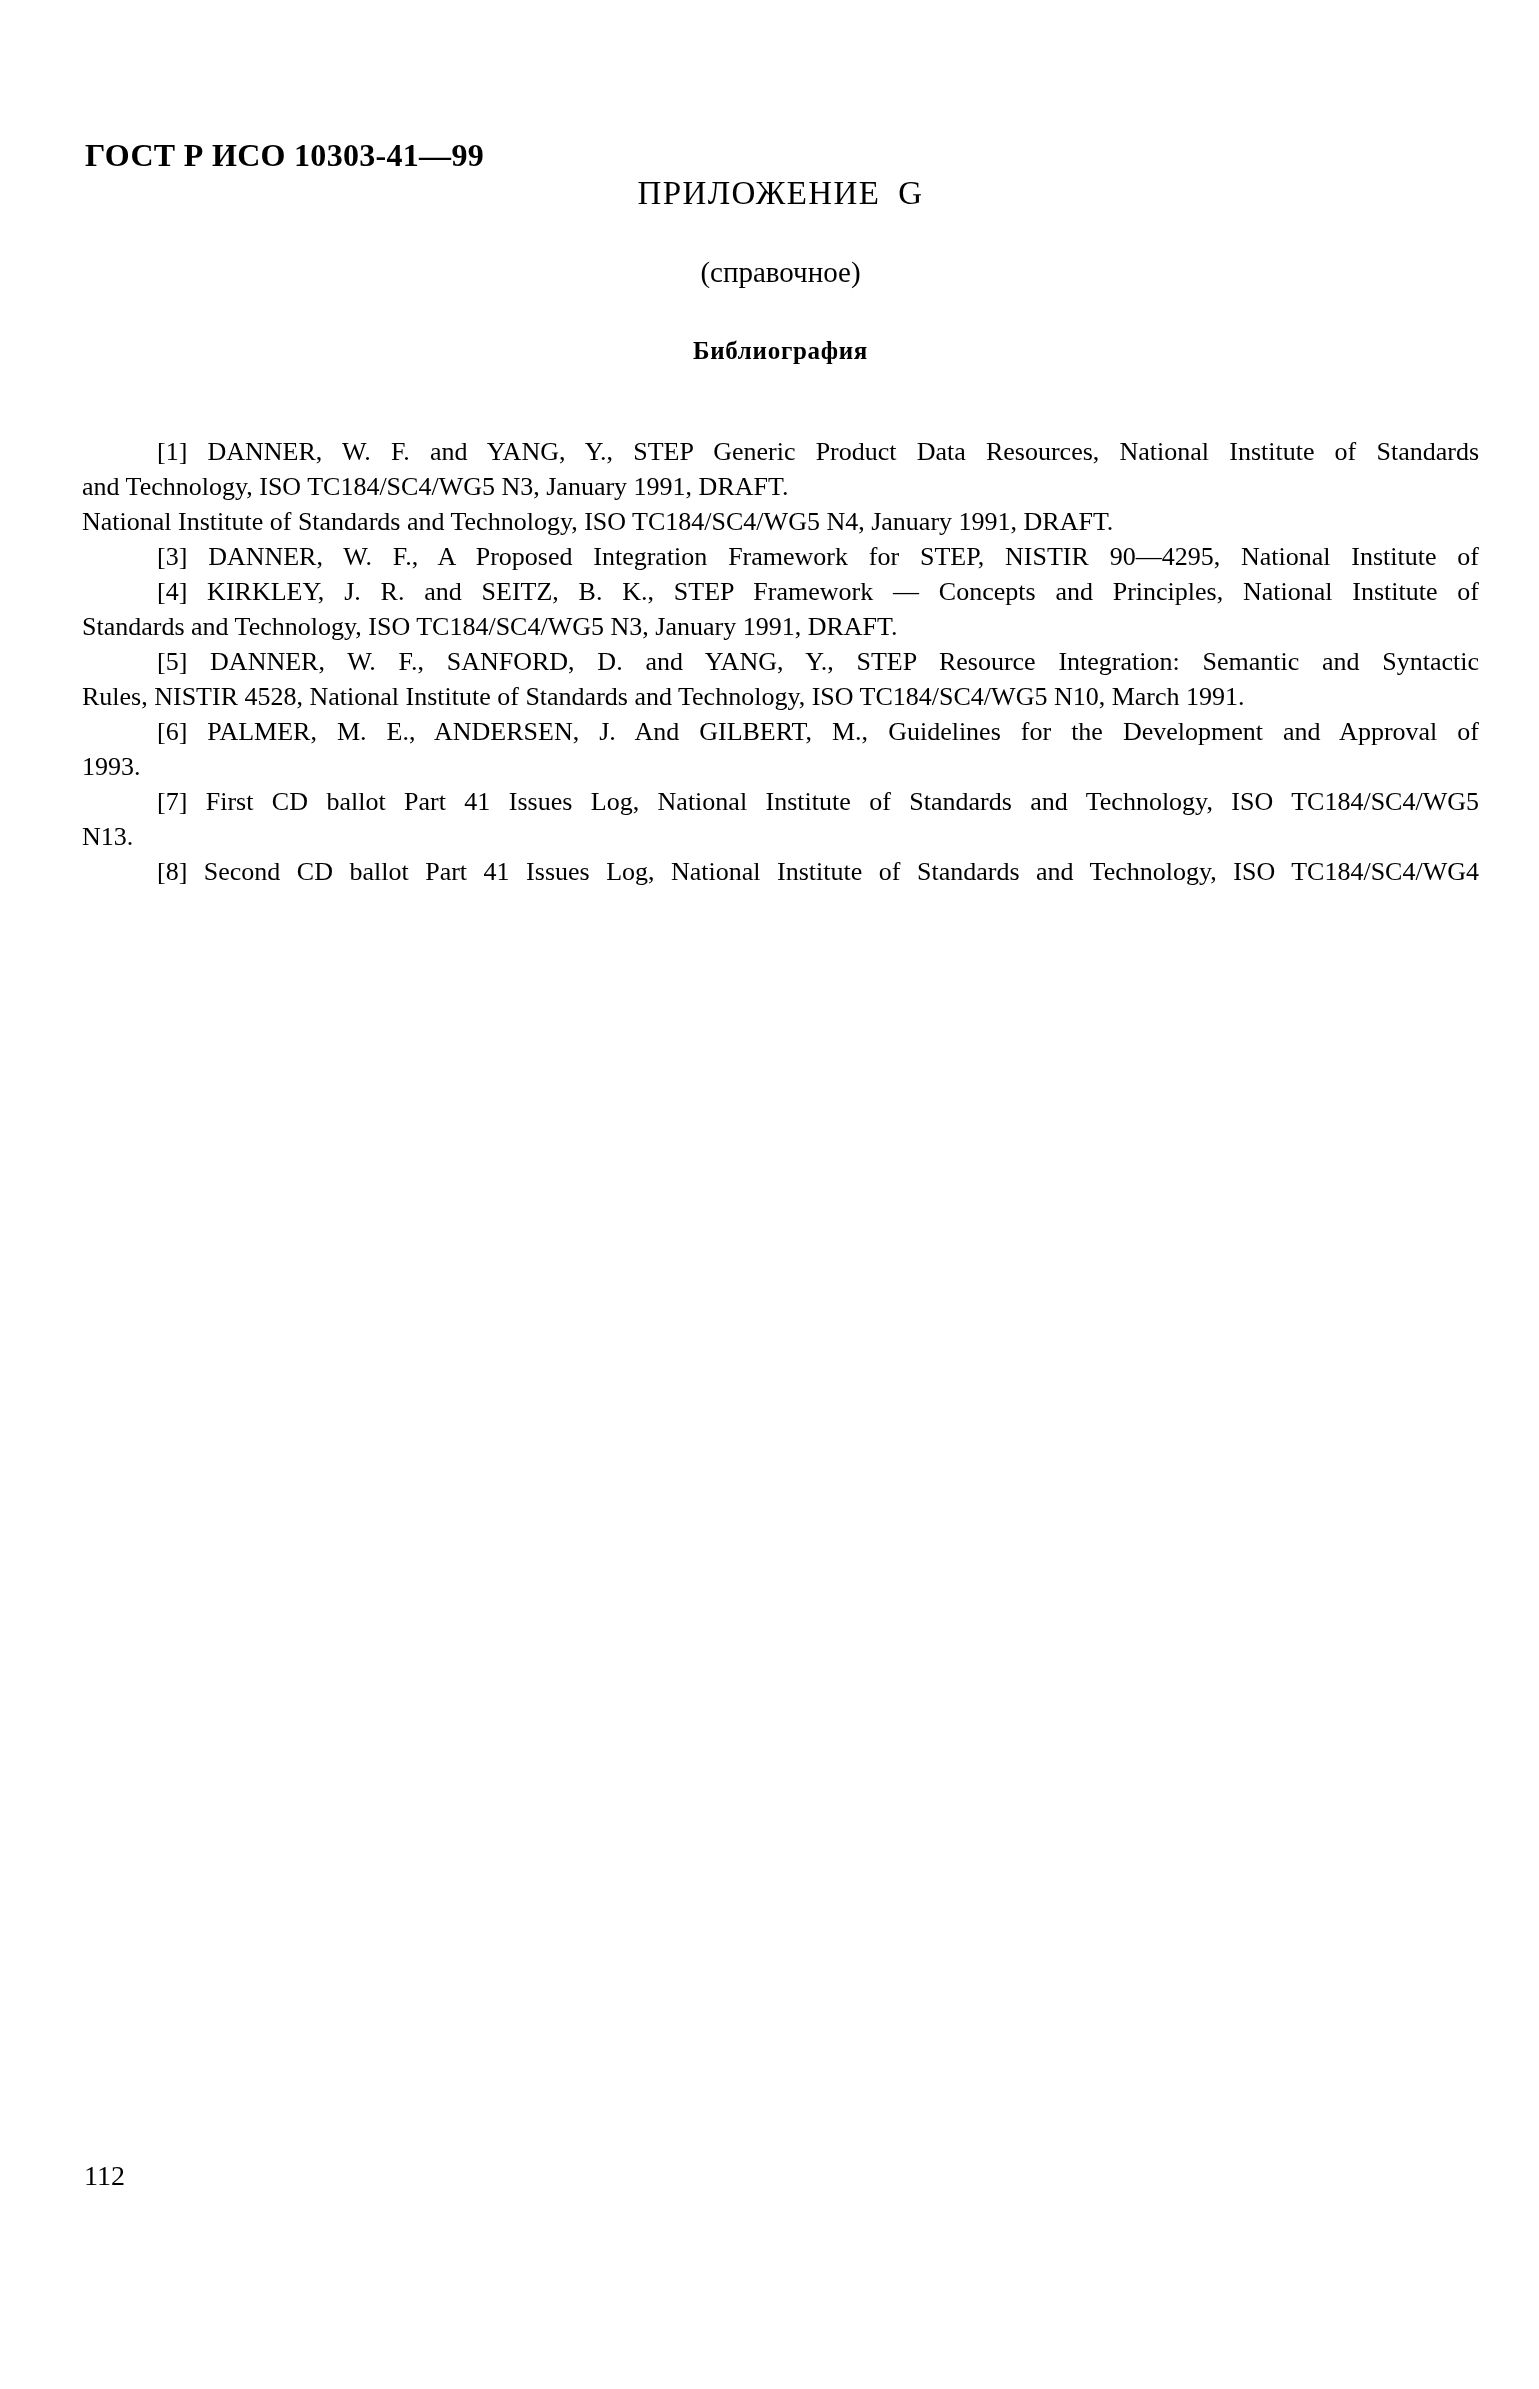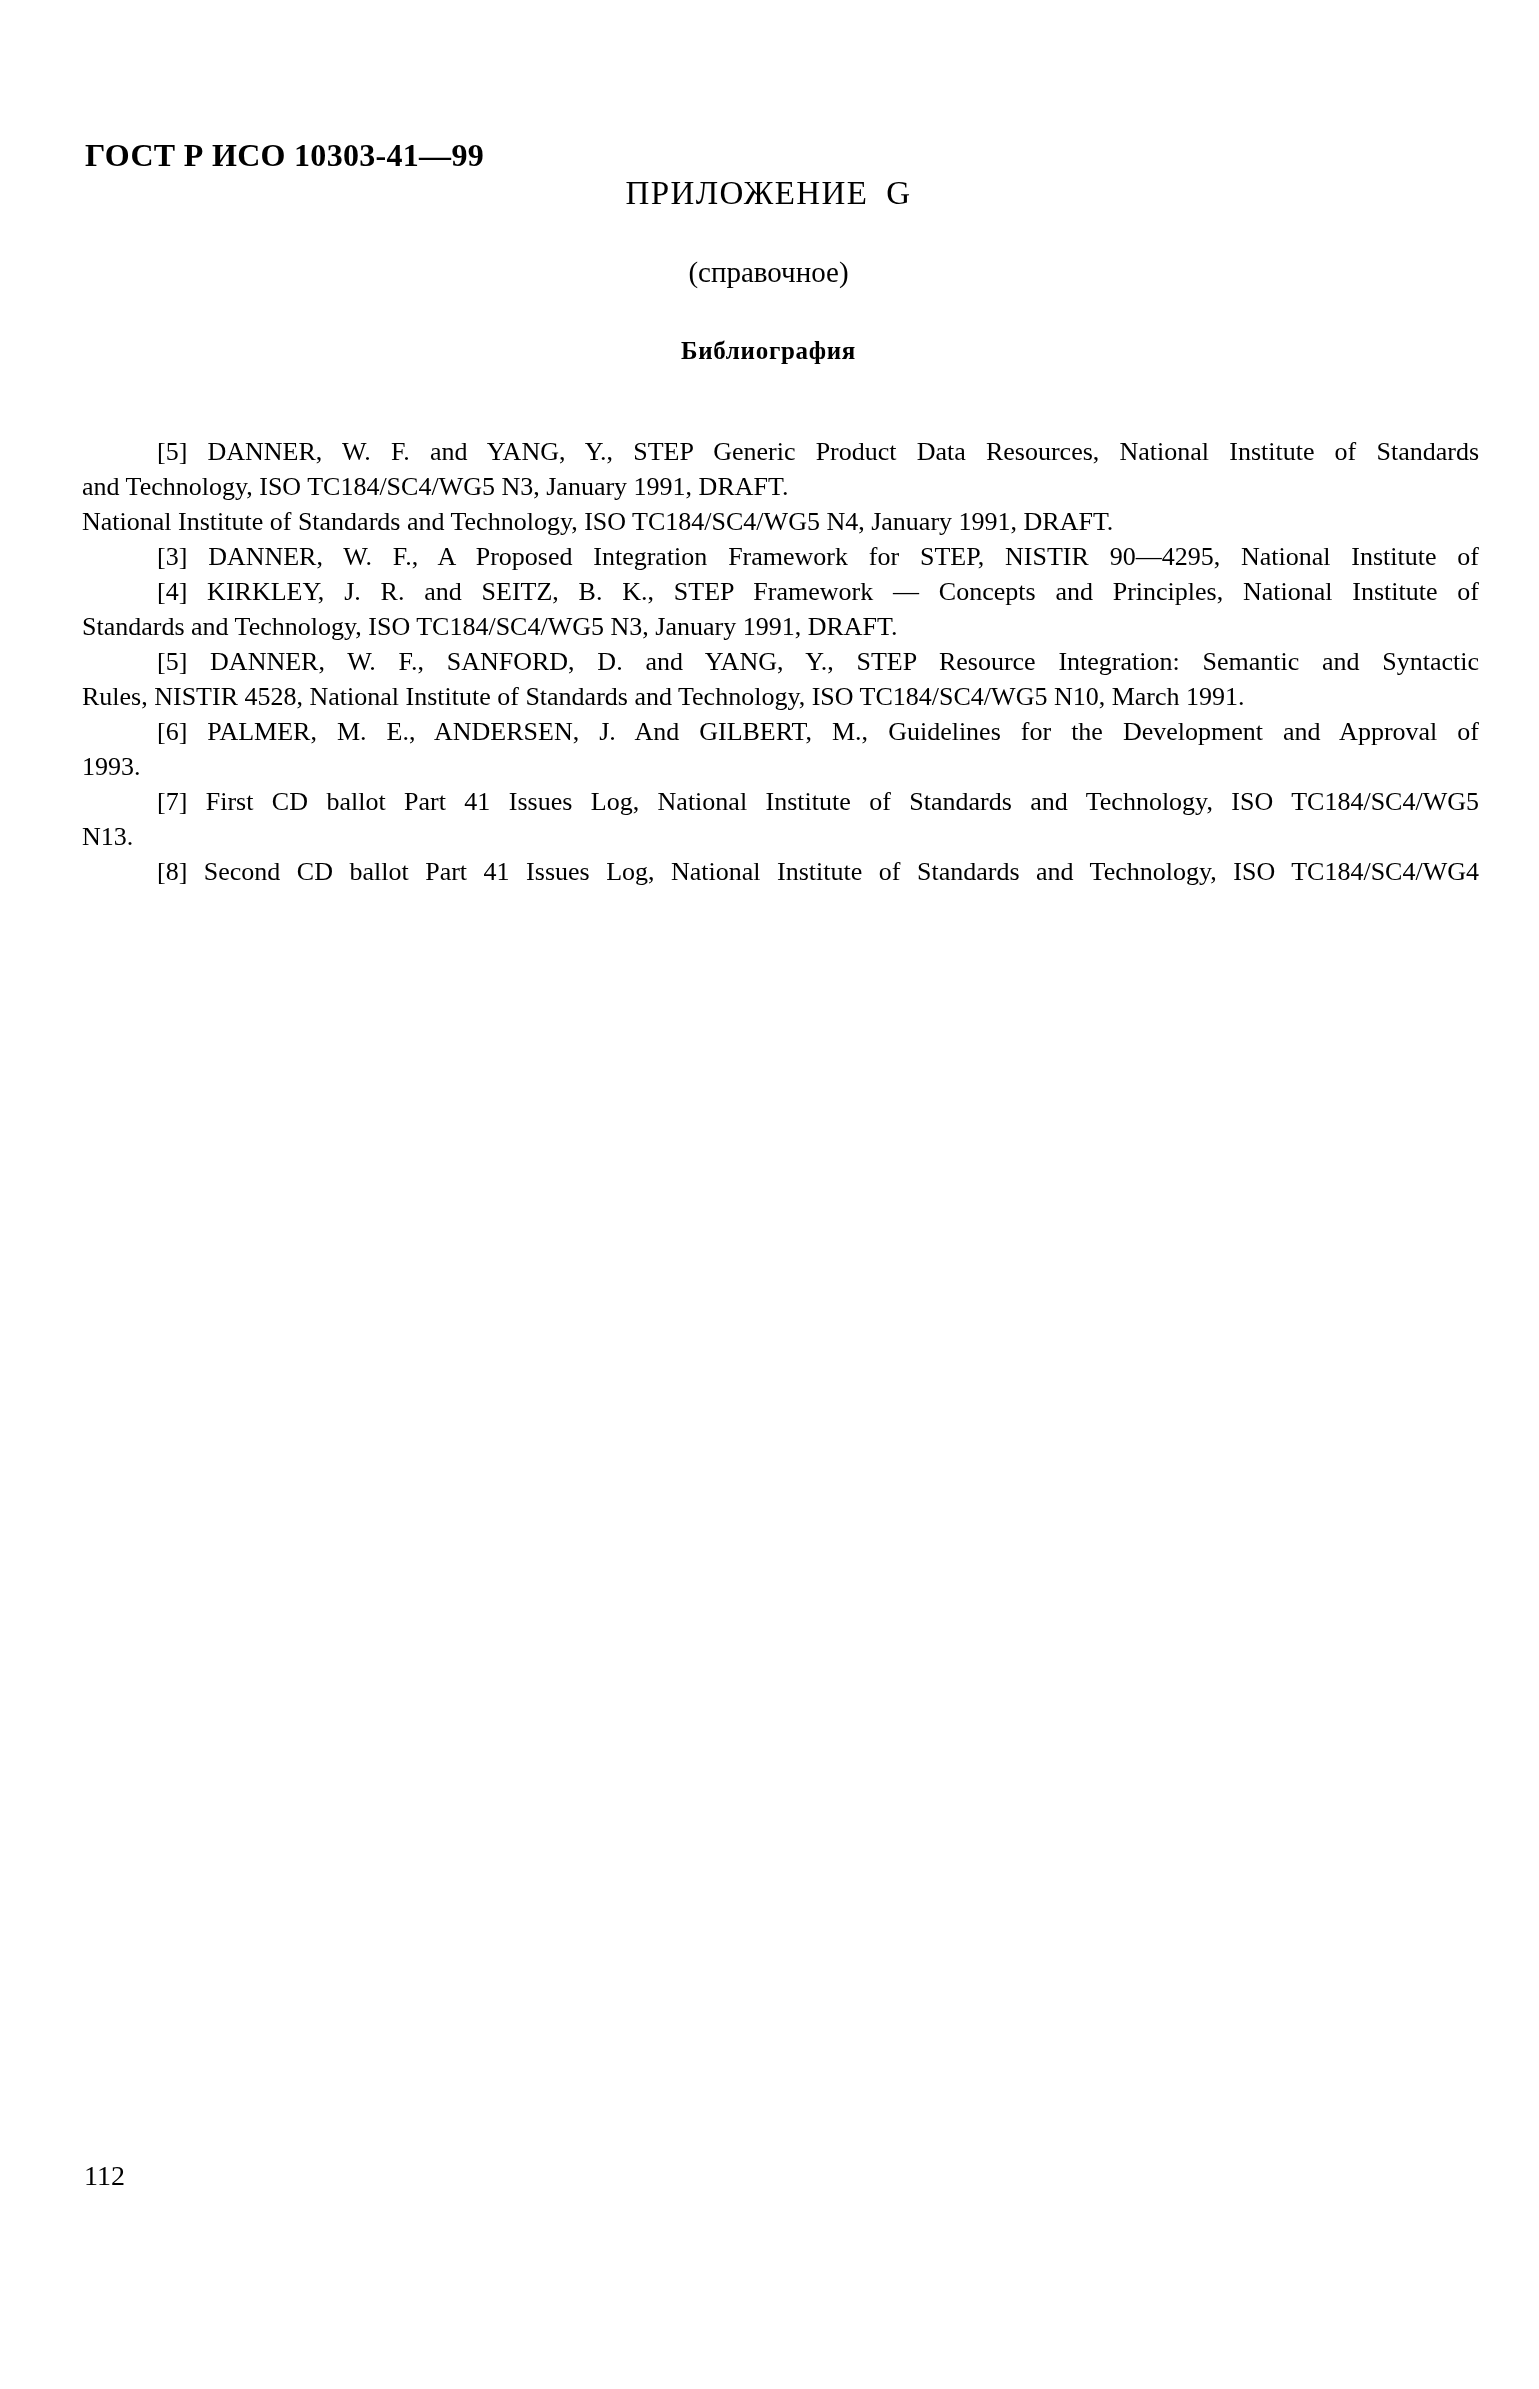--- a/index.html
+++ b/index.html
@@ -20,21 +20,21 @@
     left: 85px;
     top: 94px;
     font-size: 32px;
     font-weight: bold;
     letter-spacing: 0.3px;
     white-space: nowrap;
     margin-top: 43px;
   }
   .centered-block {
     position: absolute;
-    left: 70px;
+    left: 82px;
     width: 1397px;
     text-align: center;
   }
   .appendix-title {
     top: 175px;
     font-size: 33px;
     letter-spacing: 1.4px;
     word-spacing: 8.3px;
   }
   .appendix-subtitle {
@@ -79,21 +79,21 @@
 
 <div class="doc-header">ГОСТ Р ИСО 10303-41—99</div>
 
 <div class="centered-block appendix-title">ПРИЛОЖЕНИЕ G</div>
 
 <div class="centered-block appendix-subtitle">(справочное)</div>
 
 <div class="centered-block section-title">Библиография</div>
 
 <div class="bib">
-    <div class="bib-line first">[5] DANNER, W. F. and YANG, Y., STEP Generic Product Data Resources, National Institute of Standards</div>
+    <div class="bib-line first">[1] DANNER, W. F. and YANG, Y., STEP Generic Product Data Resources, National Institute of Standards</div>
     <div class="bib-line last">and Technology, ISO TC184/SC4/WG5 N3, January 1991, DRAFT.</div>
     <div class="bib-line last">National Institute of Standards and Technology, ISO TC184/SC4/WG5 N4, January 1991, DRAFT.</div>
     <div class="bib-line first">[3] DANNER, W. F., A Proposed Integration Framework for STEP, NISTIR 90—4295, National Institute of</div>
     <div class="bib-line first">[4] KIRKLEY, J. R. and SEITZ, B. K., STEP Framework — Concepts and Principles, National Institute of</div>
     <div class="bib-line last">Standards and Technology, ISO TC184/SC4/WG5 N3, January 1991, DRAFT.</div>
     <div class="bib-line first">[5] DANNER, W. F., SANFORD, D. and YANG, Y., STEP Resource Integration: Semantic and Syntactic</div>
     <div class="bib-line last">Rules, NISTIR 4528, National Institute of Standards and Technology, ISO TC184/SC4/WG5 N10, March 1991.</div>
     <div class="bib-line first">[6] PALMER, M. E., ANDERSEN, J. And GILBERT, M., Guidelines for the Development and Approval of</div>
     <div class="bib-line last">1993.</div>
     <div class="bib-line first">[7] First CD ballot Part 41 Issues Log, National Institute of Standards and Technology, ISO TC184/SC4/WG5</div>

